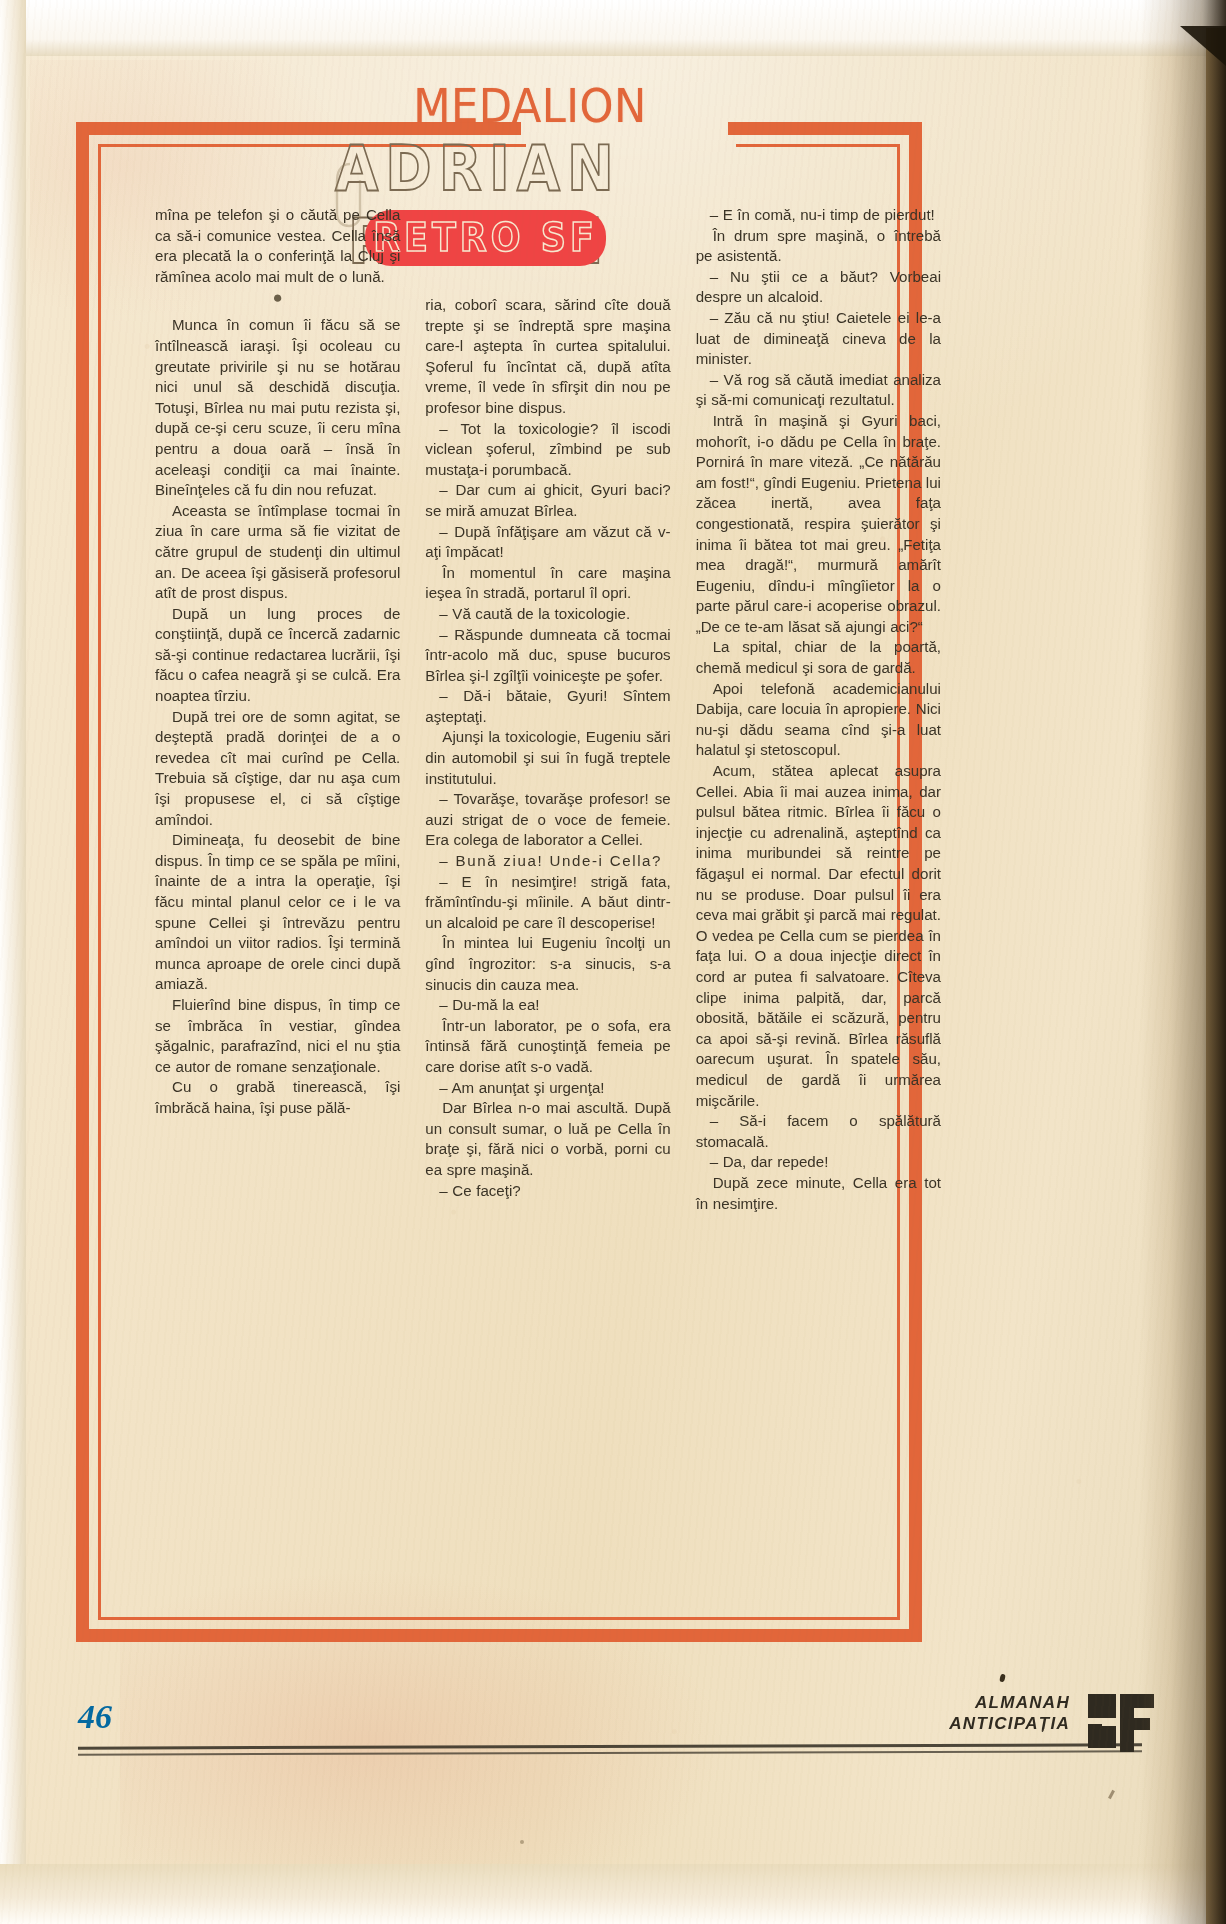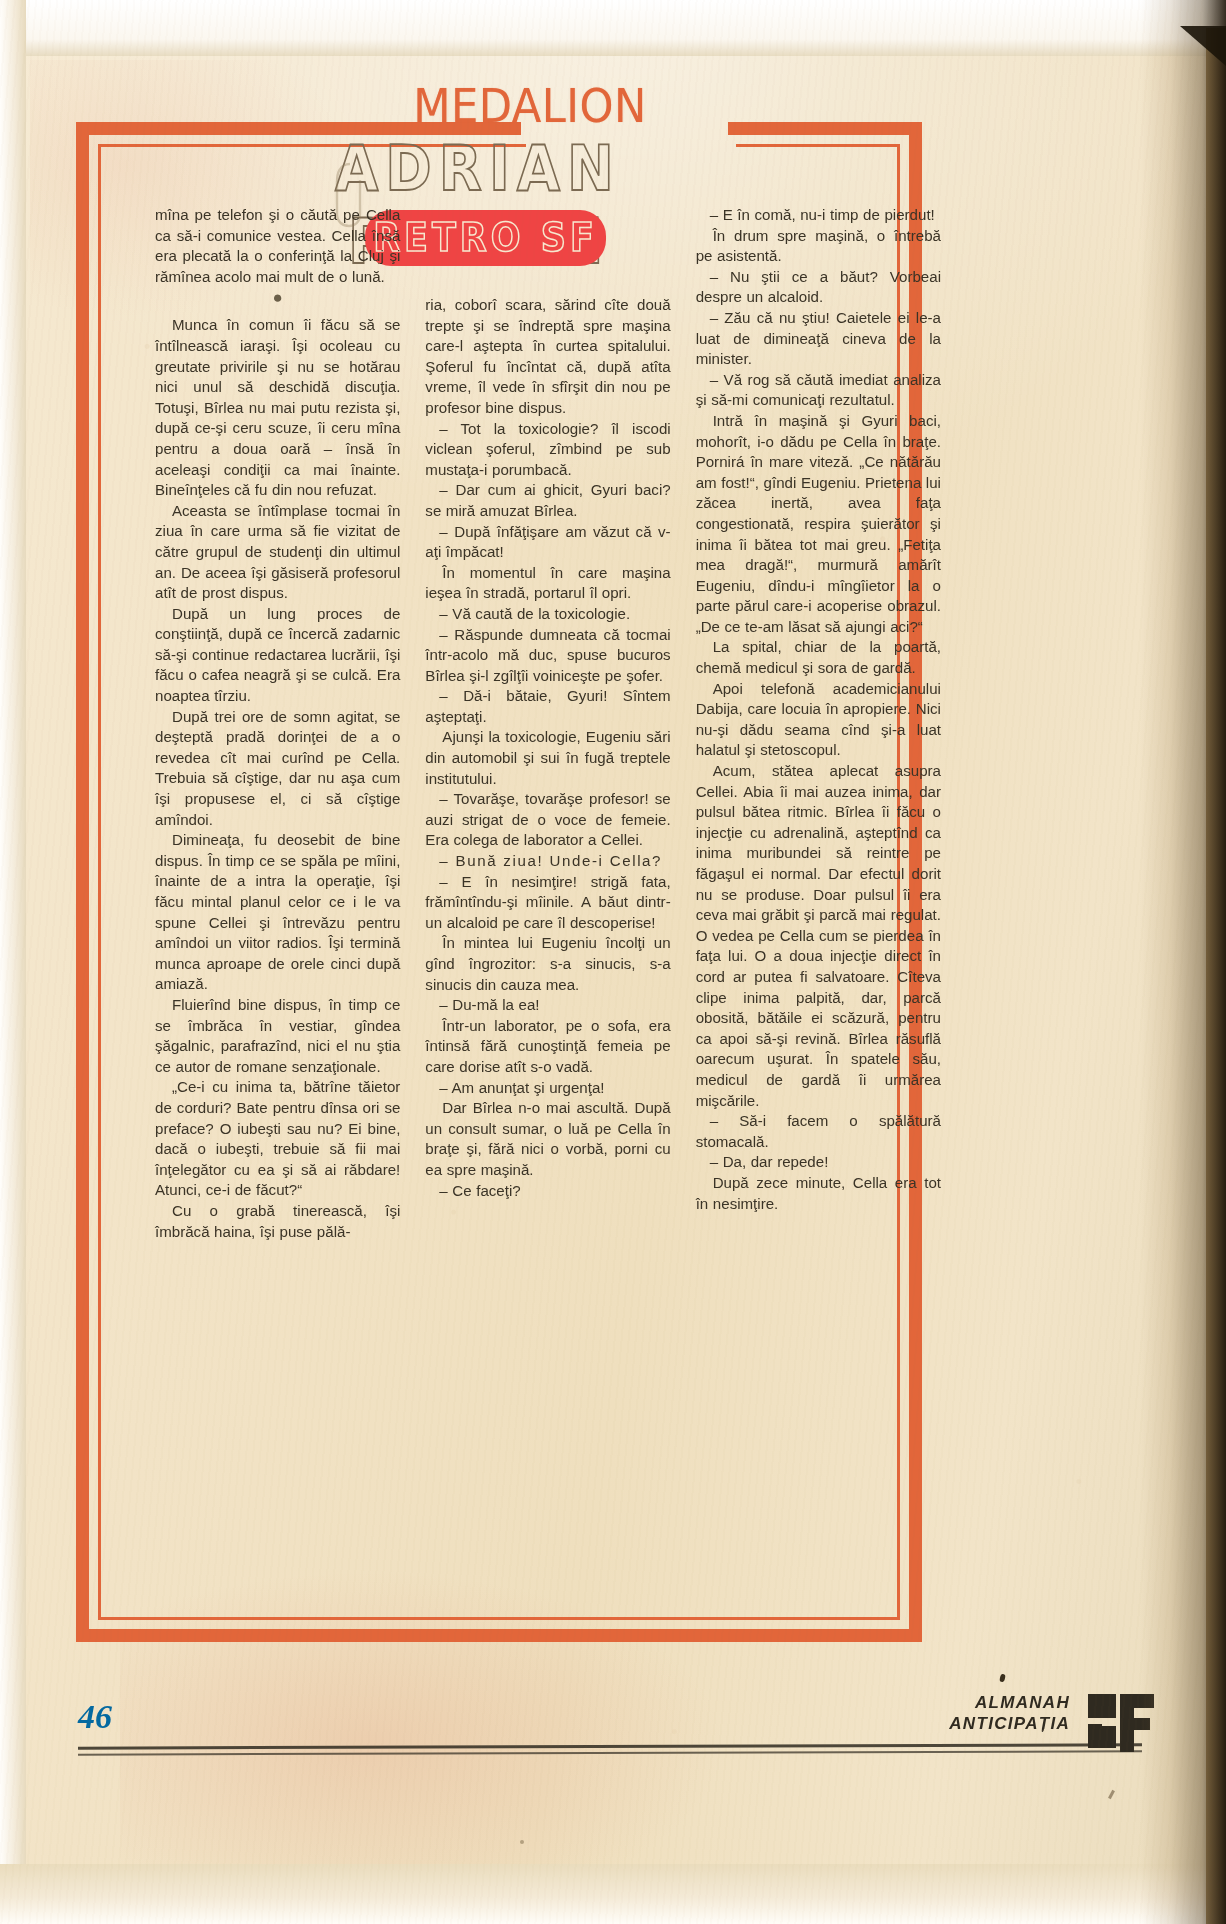--- a/index.html
+++ b/index.html
@@ -199,21 +199,20 @@
 <div id="cols">
   <div class="col" id="col-left">
       <p class="noind">mîna pe telefon şi o căută pe Cella ca să-i comunice vestea. Cella însă era plecată la o conferinţă la Cluj şi rămînea acolo mai mult de o lună.</p>
       <div class="bullet">●</div>
       <p class="">Munca în comun îi făcu să se întîlnească iaraşi. Îşi ocoleau cu greutate privirile şi nu se hotărau nici unul să deschidă discuţia. Totuşi, Bîrlea nu mai putu rezista şi, după ce-şi ceru scuze, îi ceru mîna pentru a doua oară – însă în aceleaşi condiţii ca mai înainte. Bineînţeles că fu din nou refuzat.</p>
       <p class="">Aceasta se întîmplase tocmai în ziua în care urma să fie vizitat de către grupul de studenţi din ultimul an. De aceea îşi găsiseră profesorul atît de prost dispus.</p>
       <p class="">După un lung proces de conştiinţă, după ce încercă zadarnic să-şi continue redactarea lucrării, îşi făcu o cafea neagră şi se culcă. Era noaptea tîrziu.</p>
       <p class="">După trei ore de somn agitat, se deşteptă pradă dorinţei de a o revedea cît mai curînd pe Cella. Trebuia să cîştige, dar nu aşa cum îşi propusese el, ci să cîştige amîndoi.</p>
       <p class="">Dimineaţa, fu deosebit de bine dispus. În timp ce se spăla pe mîini, înainte de a intra la operaţie, îşi făcu mintal planul celor ce i le va spune Cellei şi întrevăzu pentru amîndoi un viitor radios. Îşi termină munca aproape de orele cinci după amiază.</p>
       <p class="">Fluierînd bine dispus, în timp ce se îmbrăca în vestiar, gîndea şăgalnic, parafrazînd, nici el nu ştia ce autor de romane senzaţionale.</p>
-      <p class="">„Ce-i cu inima ta, bătrîne tăietor de corduri? Bate pentru dînsa ori se preface? O iubeşti sau nu? Ei bine, dacă o iubeşti, trebuie să fii mai înţelegător cu ea şi să ai răbdare! Atunci, ce-i de făcut?“</p>
       <p class="">Cu o grabă tinerească, îşi îmbrăcă haina, îşi puse pălă-</p>
     </div>
   <div class="col" id="col-mid">
       <p class="noind">ria, coborî scara, sărind cîte două trepte şi se îndreptă spre maşina care-l aştepta în curtea spitalului. Şoferul fu încîntat că, după atîta vreme, îl vede în sfîrşit din nou pe profesor bine dispus.</p>
       <p class="dash">– Tot la toxicologie? îl iscodi viclean şoferul, zîmbind pe sub mustaţa-i porumbacă.</p>
       <p class="dash">– Dar cum ai ghicit, Gyuri baci? se miră amuzat Bîrlea.</p>
       <p class="dash">– După înfăţişare am văzut că v-aţi împăcat!</p>
       <p class="">În momentul în care maşina ieşea în stradă, portarul îl opri.</p>
       <p class="dash">– Vă caută de la toxicologie.</p>
       <p class="dash">– Răspunde dumneata că tocmai într-acolo mă duc, spuse bucuros Bîrlea şi-l zgîlţîi voiniceşte pe şofer.</p>

